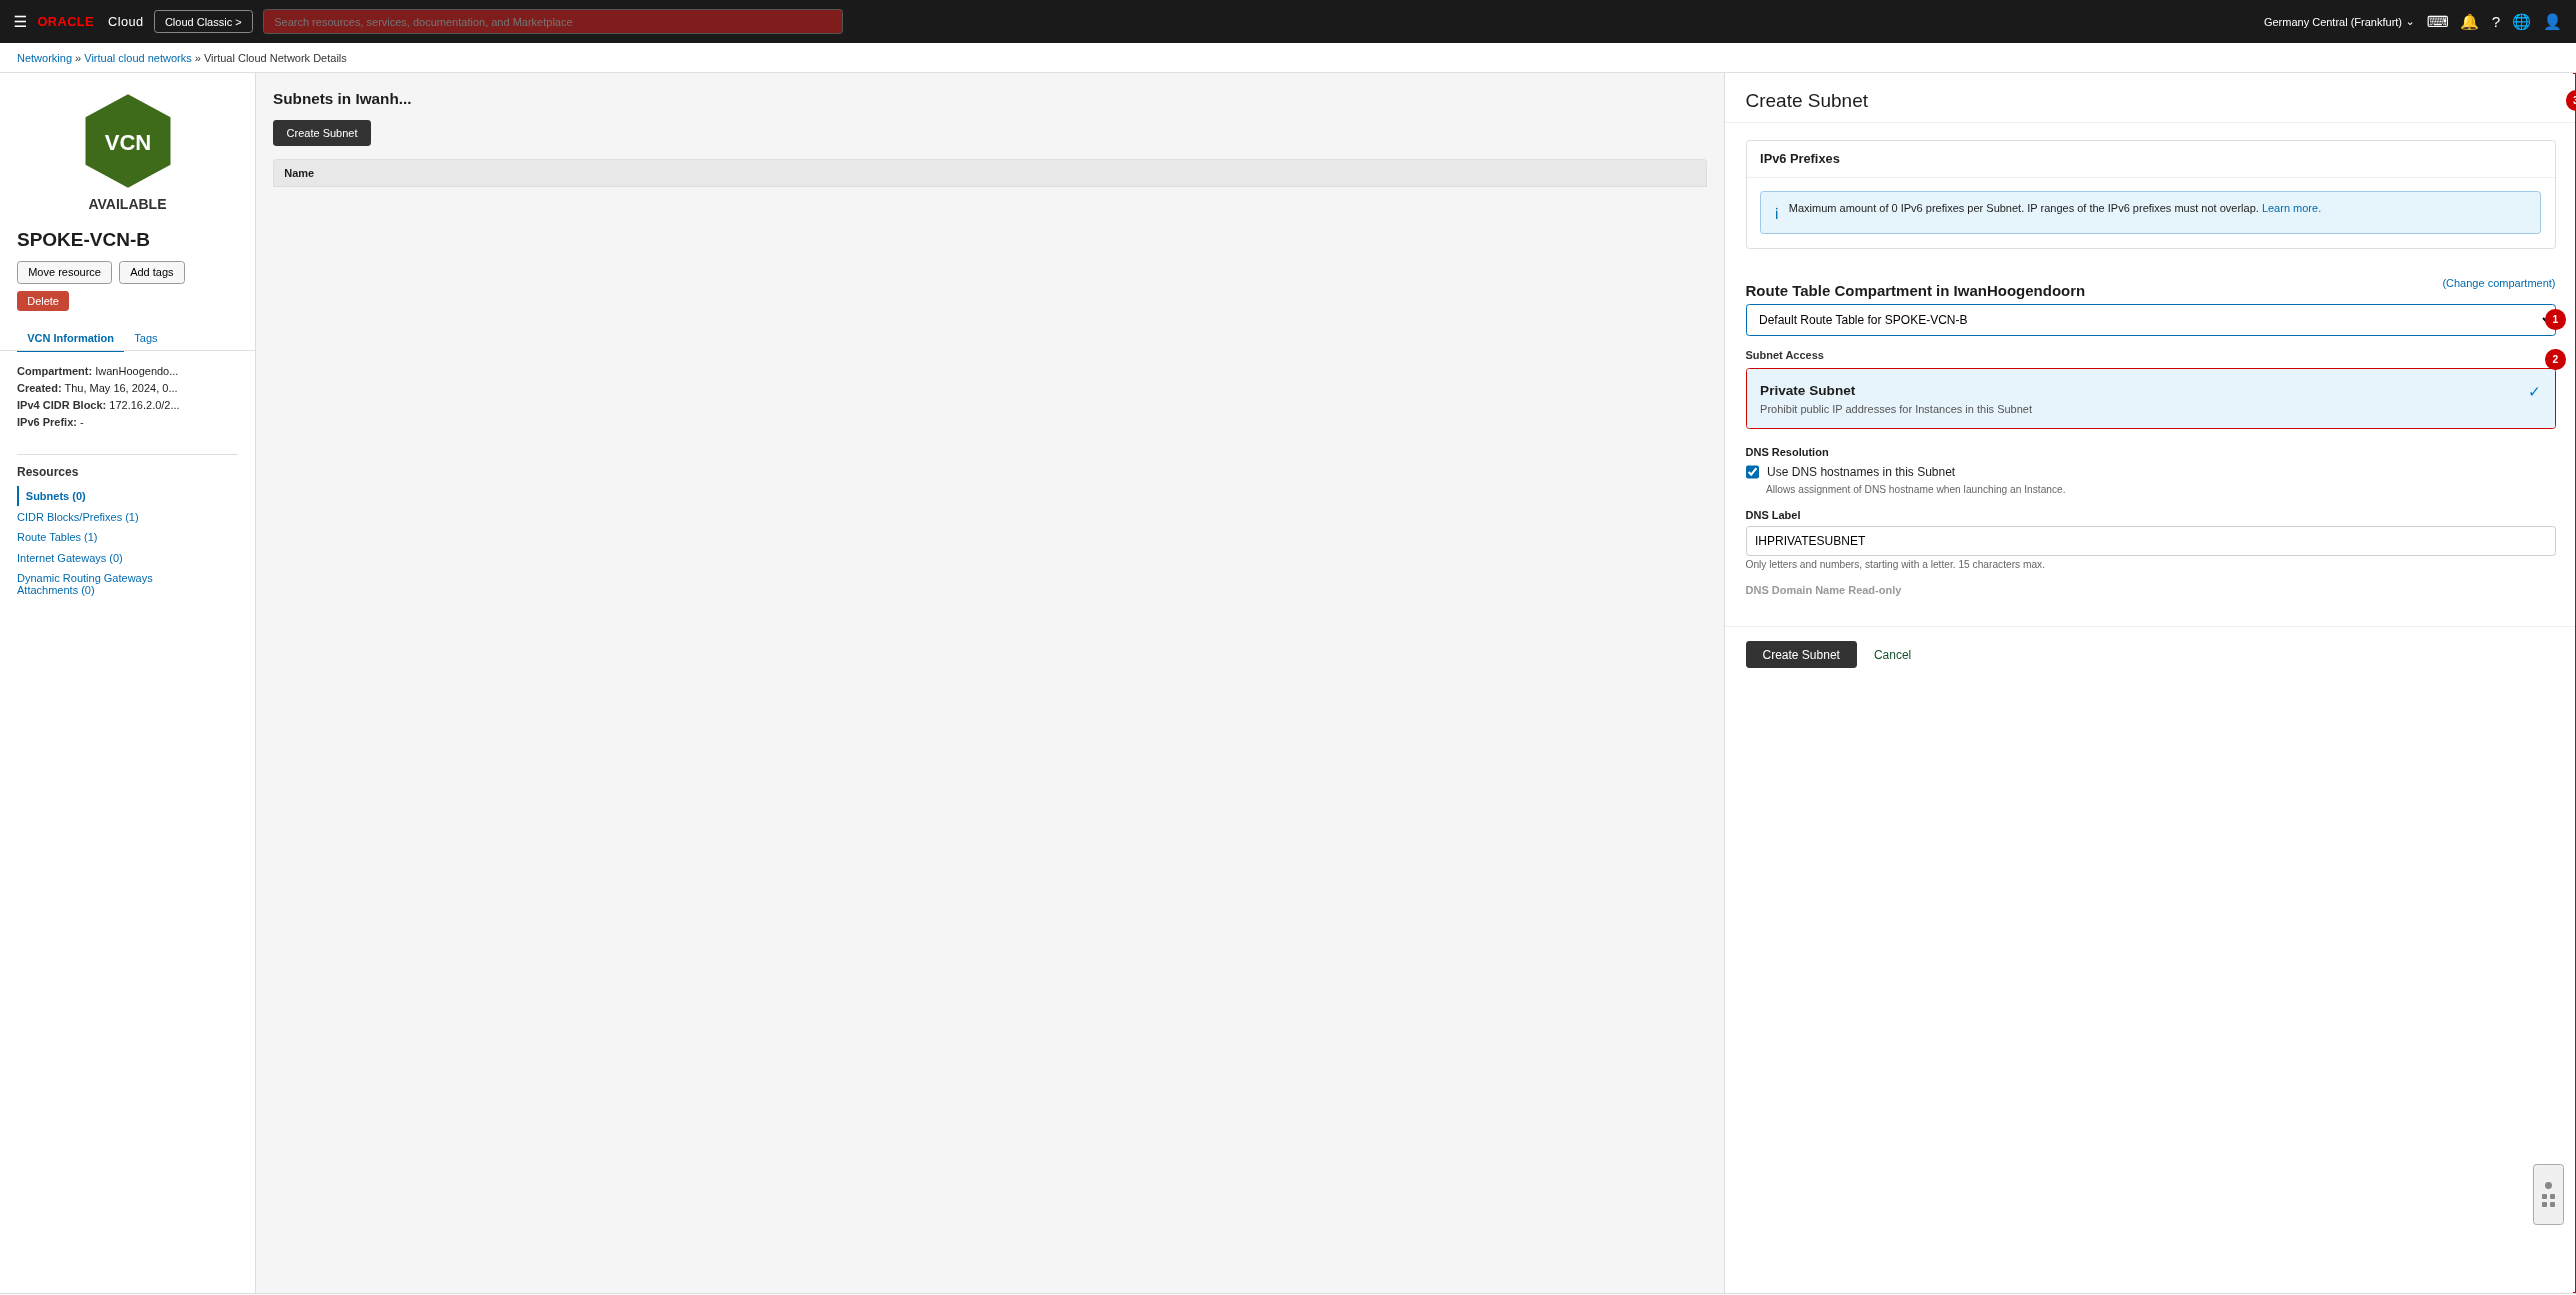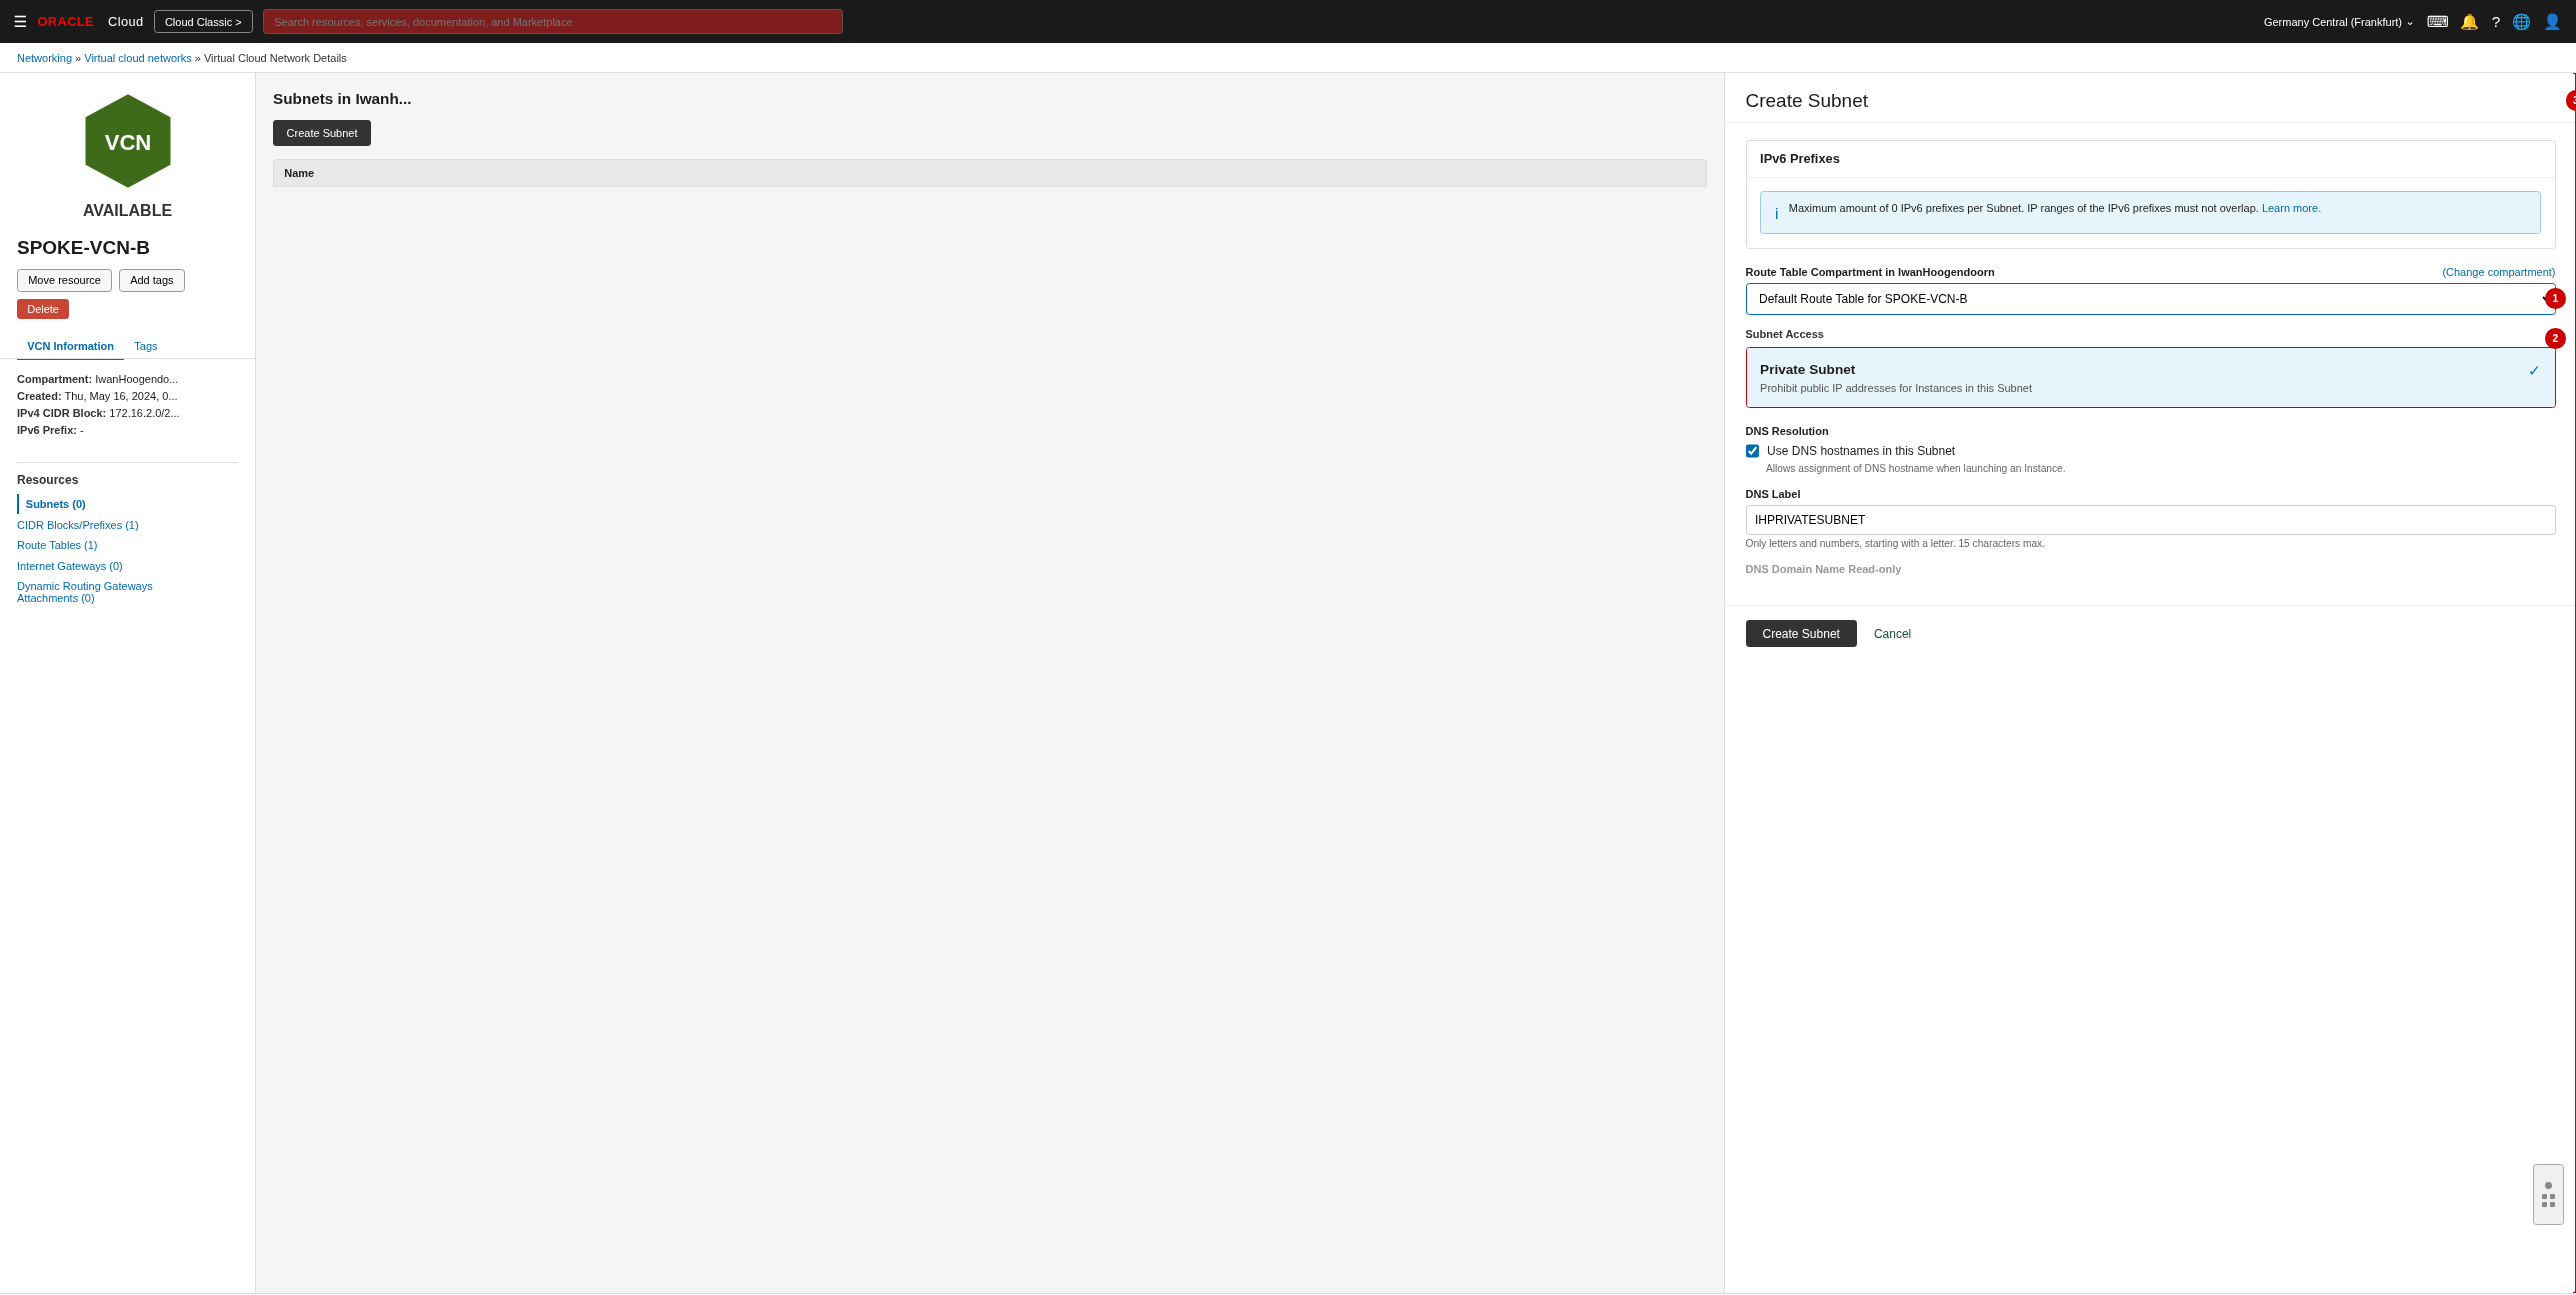--- a/index.html
+++ b/index.html
@@ -80,21 +80,21 @@
     }
     .vcn-hexagon {
       width: 102px;
       height: 102px;
       position: relative;
       display: flex;
       align-items: center;
       justify-content: center;
     }
     .vcn-hexagon svg { width: 102px; height: 102px; }
-    .vcn-label { font-size: 16px; color: #333; margin-top: 10px; font-weight: 600; text-align: right; }
+    .vcn-label { font-size: 14px; color: #333; margin-top: 4px; font-weight: 600; text-align: right; }
 
     .vcn-title { font-size: 19px; font-weight: 600; padding: 0 17px 10.2px; color: #1d1d1d; }
     .vcn-buttons { display: flex; gap: 6.8px; padding: 0 17px 13.6px; flex-wrap: wrap; }
     .btn-outline {
       border: 0.9px solid #999;
       background: #f7f7f7;
       padding: 4.3px 10.2px;
       border-radius: 3.4px;
       cursor: pointer;
       font-size: 11px;
@@ -390,21 +390,21 @@
             <span>
               <span>Maximum amount of 0 IPv6 prefixes per Subnet. IP ranges of the IPv6 prefixes must not overlap.</span>
               <a class="info-link">Learn more.</a>
             </span>
           </div>
         </div>
       </div>
 
       <div class="form-group" style="position: relative;">
         <div style="display: flex; justify-content: space-between; align-items: center; margin-bottom: 5.1px;">
-          <span style="font-size: 11px; font-weight: 600;">Route Table Compartment in IwanHoogendoorn</span>
+          <span style="font-size: 15px; font-weight: 600; margin-top: 16px;">Route Table Compartment in IwanHoogendoorn</span>
           <a class="change-link">(Change compartment)</a>
         </div>
         <div class="form-row" style="position: relative;">
           <select class="form-select">
             <option>Default Route Table for SPOKE-VCN-B</option>
           </select>
 
           <div class="annotation" style="right: -10.2px; top: 5.1px; z-index: 20;">1</div>
         </div>
       </div>

